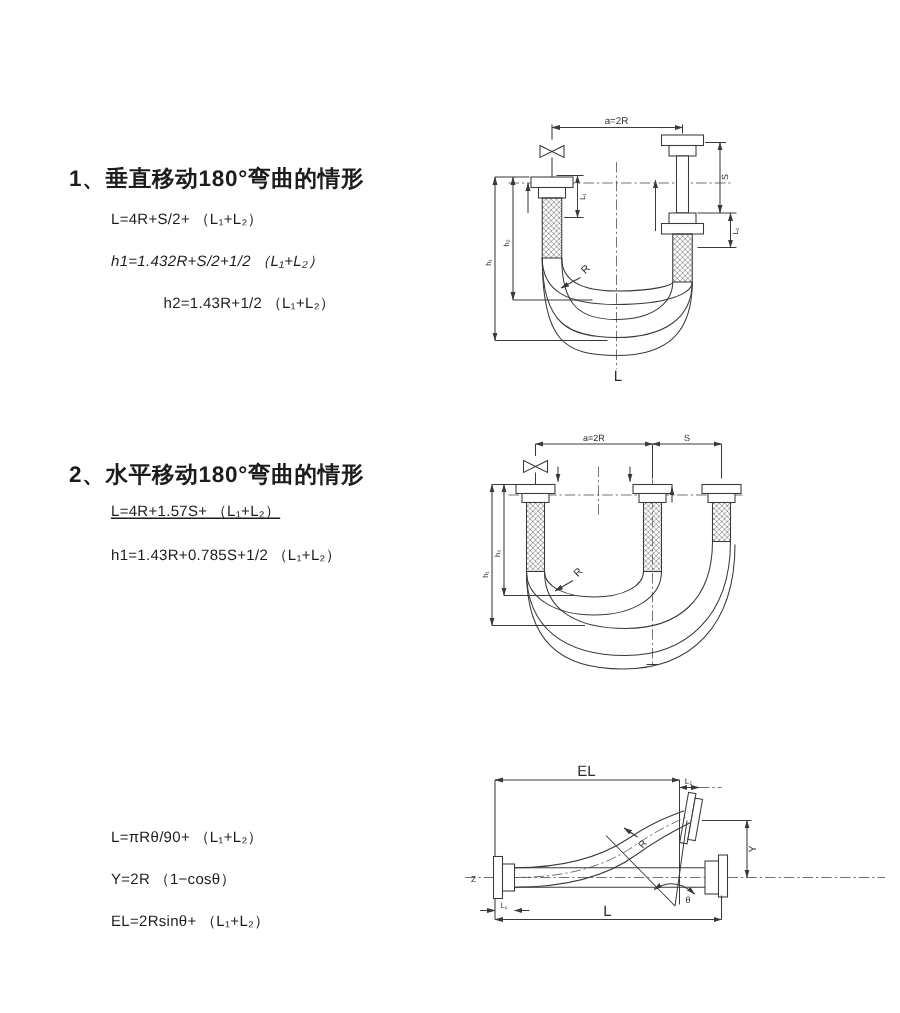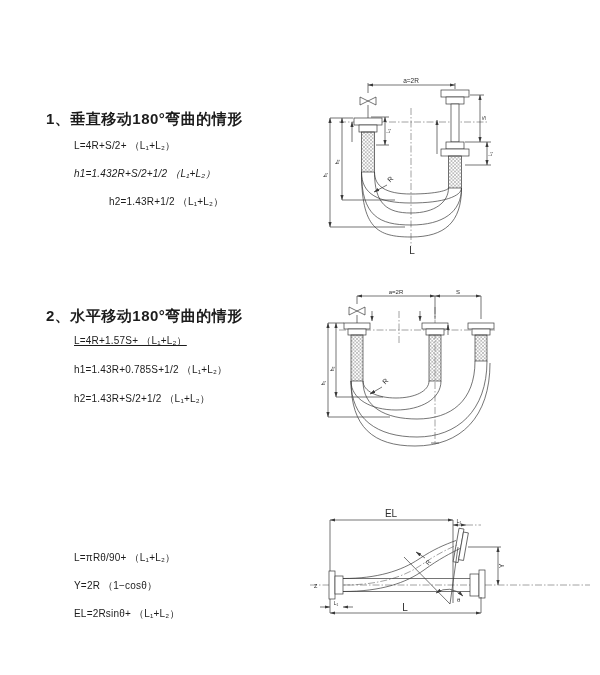--- a/index.html
+++ b/index.html
@@ -22,21 +22,20 @@
 
 
   <div class="abs heading" style="left:46px;top:110px;">1、垂直移动180°弯曲的情形</div>
   <div class="abs formula" style="left:74px;top:139px;">L=4R+S/2+ （L₁+L₂）</div>
   <div class="abs formula" style="left:74px;top:167px;font-style:italic;">h1=1.432R+S/2+1/2 （L₁+L₂）</div>
   <div class="abs formula" style="left:74px;top:195px;margin-left:35px;">h2=1.43R+1/2 （L₁+L₂）</div>
 
   <div class="abs heading" style="left:46px;top:307px;">2、水平移动180°弯曲的情形</div>
   <div class="abs formula" style="left:74px;top:334px;text-decoration:underline;">L=4R+1.57S+ （L₁+L₂）</div>
   <div class="abs formula" style="left:74px;top:363px;">h1=1.43R+0.785S+1/2 （L₁+L₂）</div>
-  <div class="abs formula" style="left:74px;top:392px;">h2=1.43R+S/2+1/2 （L₁+L₂）</div>
 
   <div class="abs formula" style="left:74px;top:551px;">L=πRθ/90+ （L₁+L₂）</div>
   <div class="abs formula" style="left:74px;top:579px;">Y=2R （1−cosθ）</div>
   <div class="abs formula" style="left:74px;top:607px;">EL=2Rsinθ+ （L₁+L₂）</div>
 
   <svg style="left:315px;top:70px;" width="280" height="195" viewBox="0 0 280 195">
     <defs>
       <marker id="ar1" viewBox="0 0 10 6" refX="9.5" refY="3" markerWidth="8" markerHeight="5" orient="auto-start-reverse">
         <path d="M0,0 L10,3 L0,6 Z" fill="#3a3a3a"></path>
       </marker>

